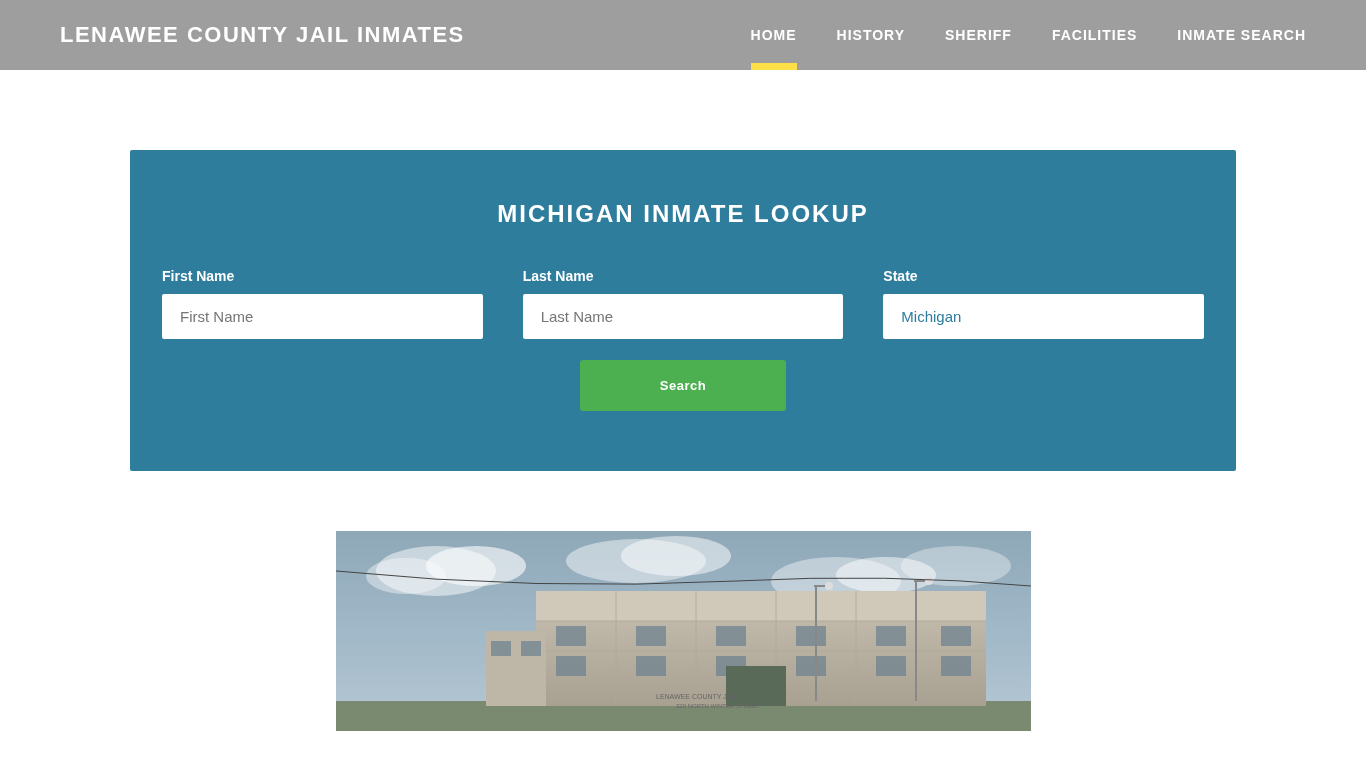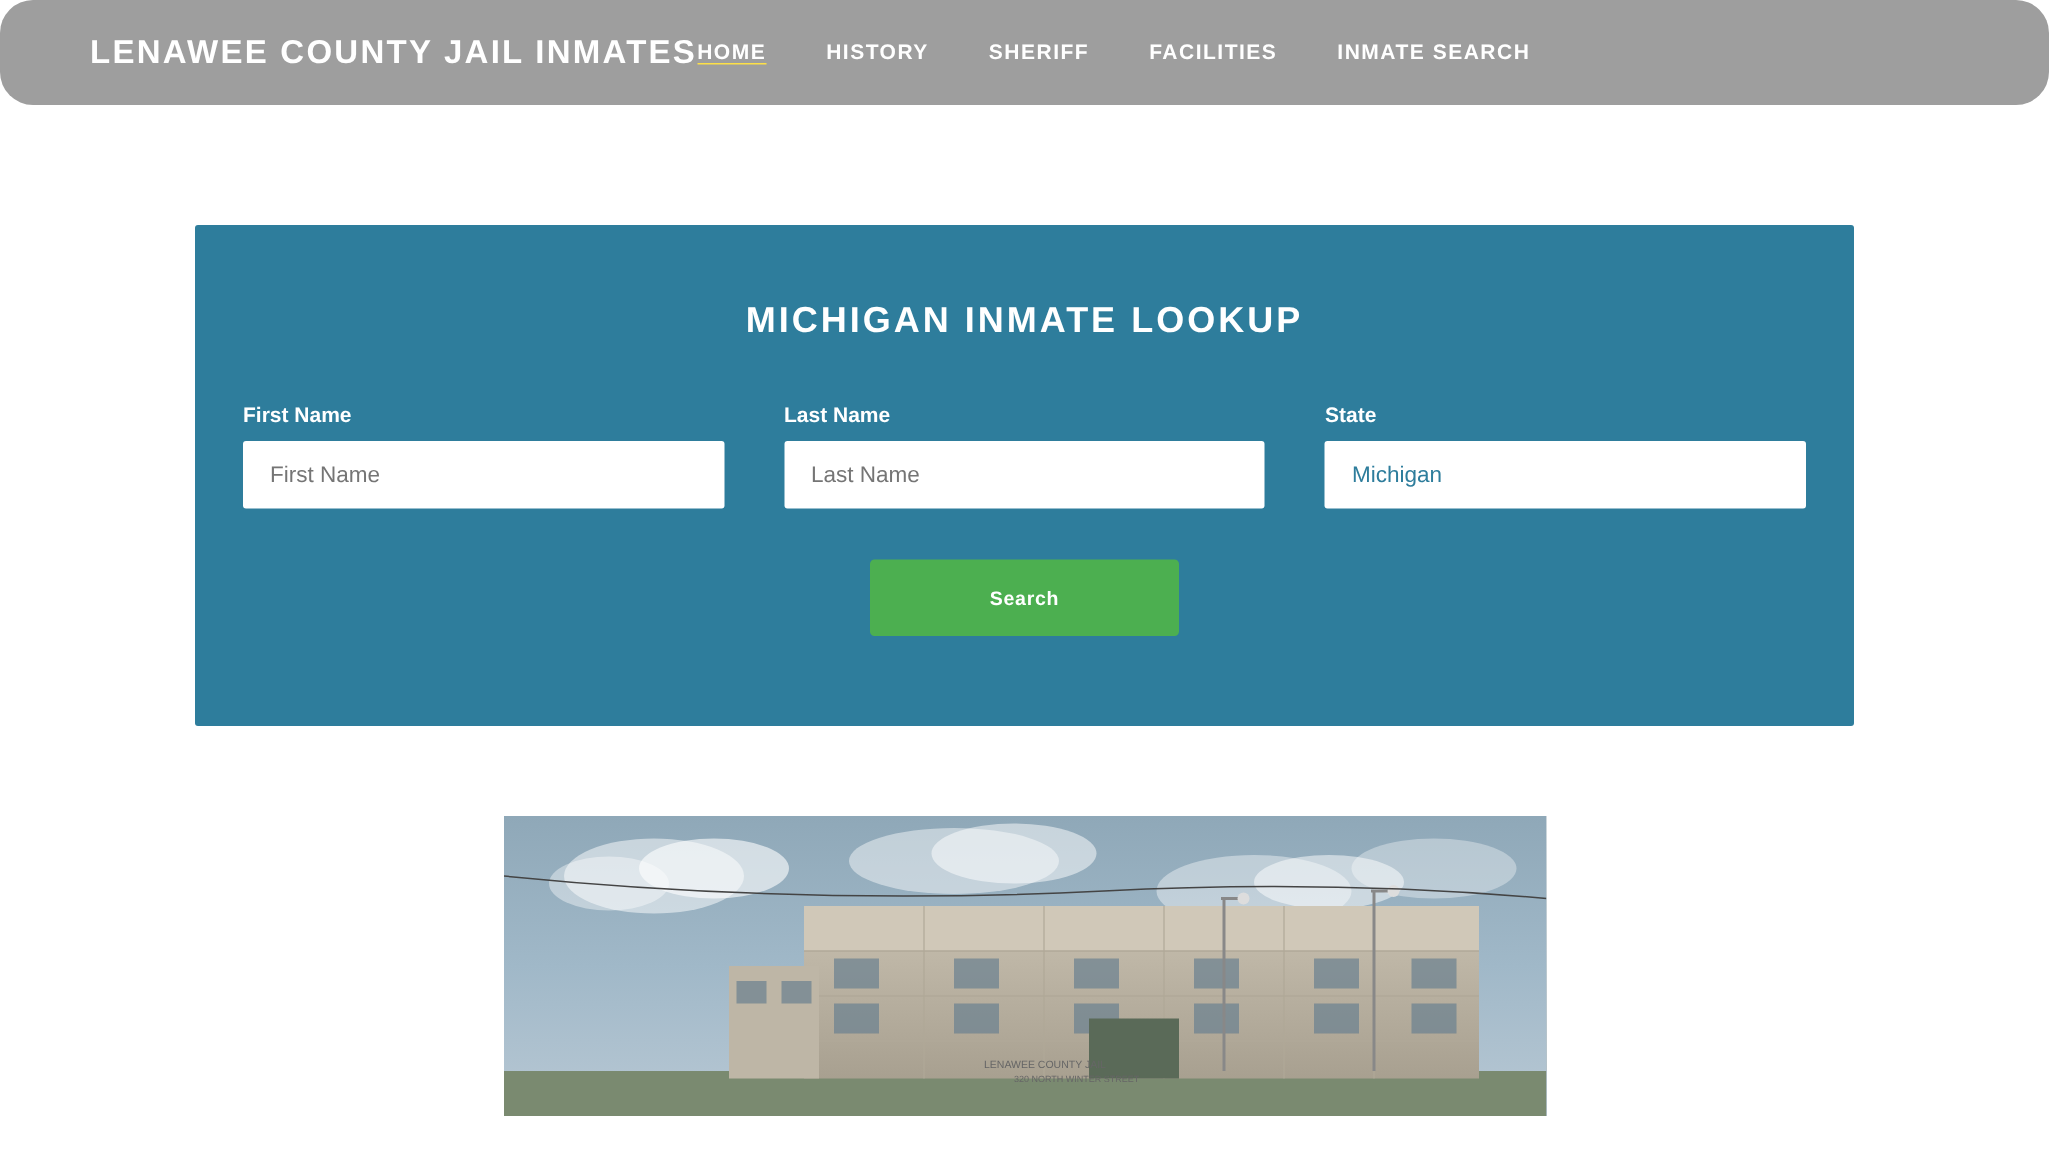--- a/index.html
+++ b/index.html
@@ -16,22 +16,21 @@
       overflow-x: hidden;
     }
 
     
     .header {
       background: #9e9e9e;
       padding: 0 60px;
       height: 70px;
       display: flex;
       align-items: center;
-      justify-content: flex-start;
-      border-radius: 22px;
+      justify-content: space-between;
     }
 
     .site-title {
       color: #ffffff;
       font-size: 22px;
       font-weight: 900;
       letter-spacing: 1.5px;
       text-transform: uppercase;
     }
 
@@ -44,22 +43,22 @@
     .nav-links li a {
       color: #ffffff;
       text-decoration: none;
       font-size: 14px;
       font-weight: 700;
       letter-spacing: 1px;
       text-transform: uppercase;
     }
 
     .nav-links li.active a {
-      border-bottom: 1px solid #fde047;
-      padding-bottom: 0;
+      border-bottom: 7px solid #fde047;
+      padding-bottom: 20px;
     }
 
     
     .hero-gap {
       background: #ffffff;
       height: 80px;
     }
 
     
     .search-panel {
@@ -76,21 +75,21 @@
       font-weight: 700;
       letter-spacing: 2px;
       text-transform: uppercase;
       margin-bottom: 40px;
     }
 
     .search-fields {
       display: flex;
       gap: 40px;
       justify-content: space-between;
-      margin-bottom: 34px;
+      margin-bottom: 21px;
     }
 
     .field-group {
       display: flex;
       flex-direction: column;
       flex: 1;
     }
 
     .field-label {
       color: #ffffff;

